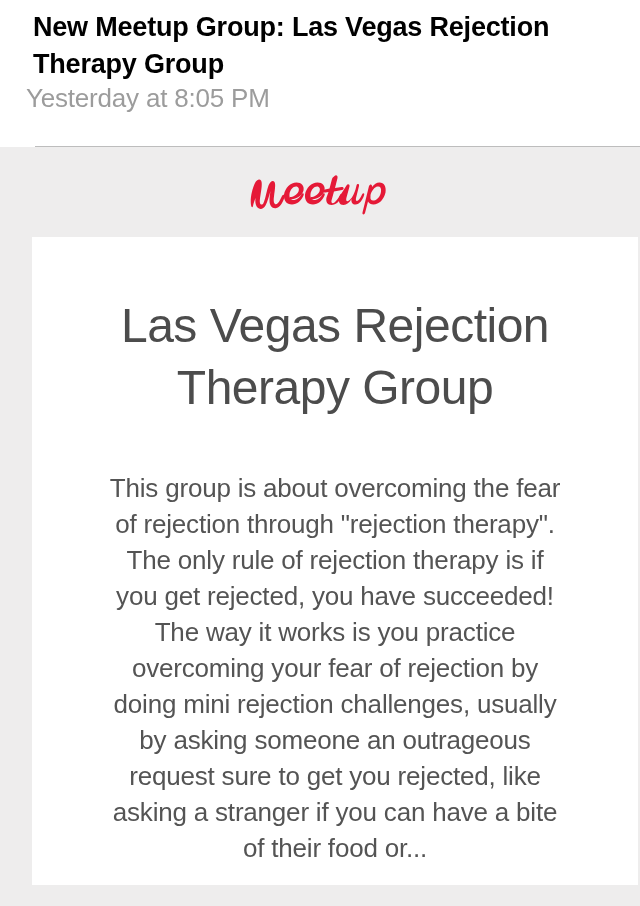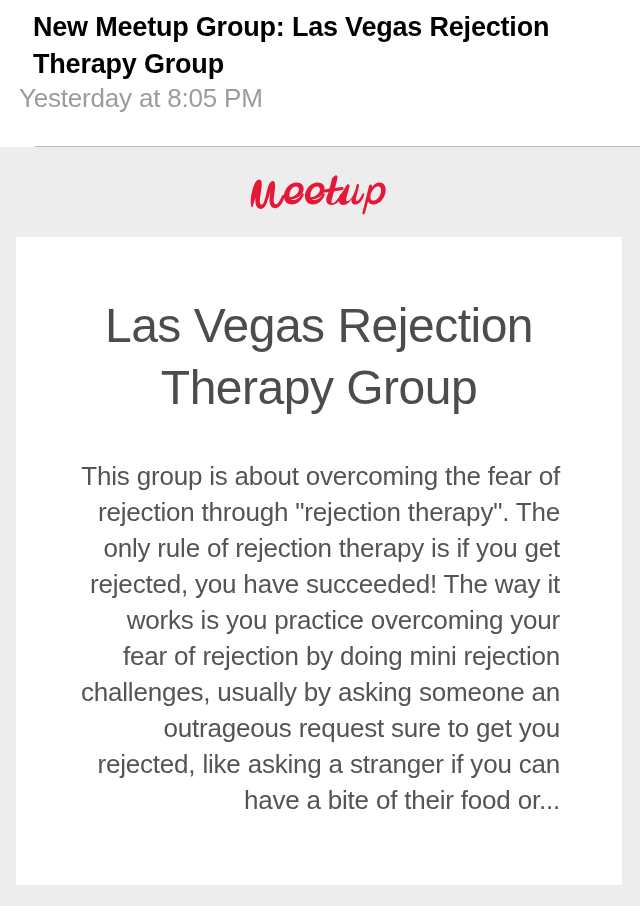--- a/index.html
+++ b/index.html
@@ -32,21 +32,21 @@
     top: 9px;
     width: 560px;
     font-size: 27px;
     font-weight: bold;
     line-height: 37px;
     letter-spacing: -0.2px;
     color: #000000;
   }
   .timestamp {
     position: absolute;
-    left: 19px;
+    left: 26px;
     top: 82px;
     font-size: 26px;
     font-weight: normal;
     line-height: 32px;
     letter-spacing: -0.2px;
     color: #9c9c9c;
   }
   .header-rule {
     position: absolute;
     left: 35px;
@@ -80,48 +80,48 @@
   }
   .meetup-logo {
     display: block;
     width: 146px;
     height: 46px;
   }
 
   
   .content-card {
     position: absolute;
-    left: 16px;
+    left: 32px;
     top: 90px;
     width: 606px;
     min-height: 648px;
     background: #ffffff;
     box-sizing: border-box;
     padding: 58px 58px 0 58px;
   }
 
   .group-title {
     margin: 0;
     font-size: 48px;
     font-weight: normal;
     line-height: 62px;
     text-align: center;
     color: #4c4c4c;
     letter-spacing: -0.5px;
   }
 
   .group-description {
-    margin: 4px;
+    margin: 16px;
     padding-top: 35px;
     font-size: 26px;
     font-weight: normal;
     line-height: 36px;
     color: #545454;
     letter-spacing: -0.2px;
-    text-align: right;
+    text-align: center;
   }
 </style>
 </head>
 <body>
 
 <div class="mail-header">
   <div class="subject">New Meetup Group: Las Vegas Rejection Therapy Group</div>
   <div class="timestamp">Yesterday at 8:05 PM</div>
   <div class="header-rule"></div>
 </div>

